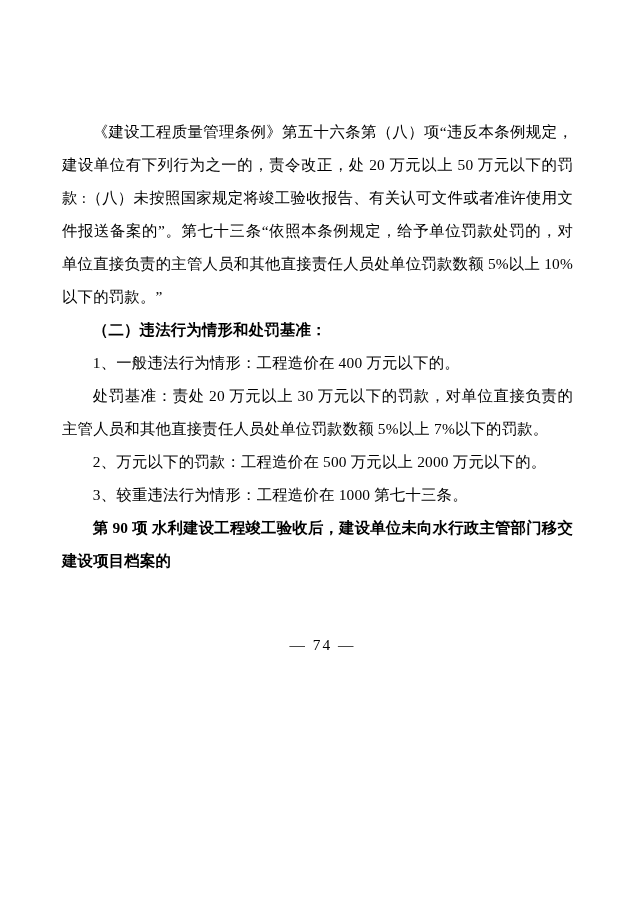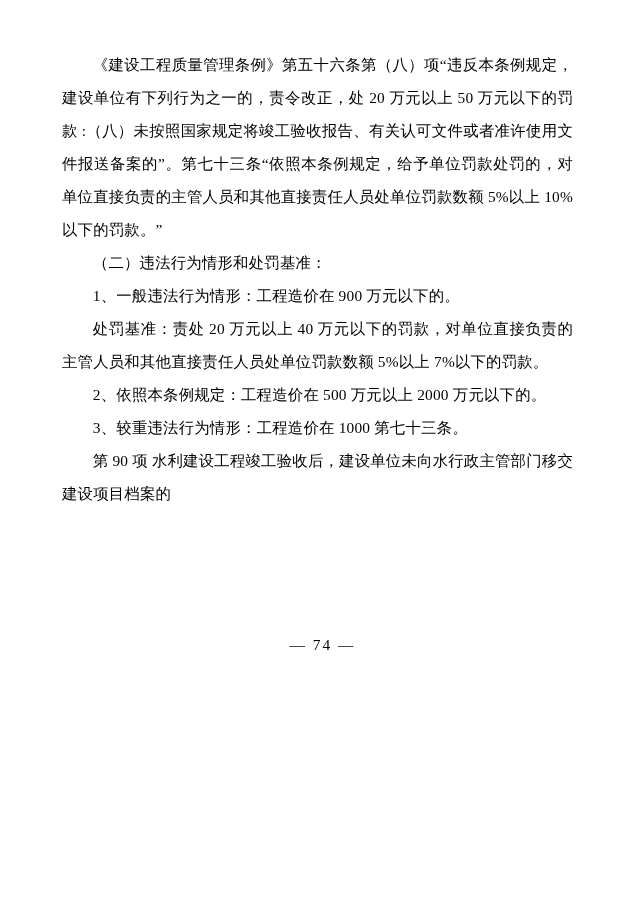--- a/index.html
+++ b/index.html
@@ -12,38 +12,38 @@
     background: #ffffff;
     font-family: "Liberation Serif", "DejaVu Serif", serif;
     color: #000000;
     overflow: hidden;
   }
   .page {
     position: relative;
     width: 635px;
     height: 698px;
     box-sizing: border-box;
-    padding: 48px 62px 0 62px;
+    padding: 115px 62px 0 62px;
   }
   .para {
     font-size: 15.4px;
     line-height: 33px;
     text-align: justify;
     text-justify: inter-ideograph;
     margin: 0 0 0 0;
     letter-spacing: 0.2px;
   }
   .indent2 {
     text-indent: 2em;
   }
   .bold {
     font-weight: normal;
   }
   .heading {
-    font-weight: normal;
+    font-weight: bold;
   }
   .footer {
     position: absolute;
     left: 0;
     right: 0;
     bottom: 44px;
     text-align: center;
     font-size: 15.4px;
     letter-spacing: 2px;
   }
@@ -54,25 +54,25 @@
 </style>
 </head>
 <body>
 
 <div class="page">
 
   <p class="para indent2">《建设工程质量管理条例》第五十六条第（八）项“违反本条例规定，建设单位有下列行为之一的，责令改正，处 20 万元以上 50 万元以下的罚款 :（八）未按照国家规定将竣工验收报告、有关认可文件或者准许使用文件报送备案的”。第七十三条“依照本条例规定，给予单位罚款处罚的，对单位直接负责的主管人员和其他直接责任人员处单位罚款数额 5%以上 10%以下的罚款。”</p>
 
   <p class="para indent2 heading">（二）违法行为情形和处罚基准：</p>
 
-  <p class="para indent2"><span class="bold">1、一般违法行为情形：</span><span>工程造价在 900 万元以下的。</span></p>
+  <p class="para indent2"><span class="bold">1、一般违法行为情形：</span><span>工程造价在 400 万元以下的。</span></p>
 
-  <p class="para indent2"><span class="bold">处罚基准：</span><span>责处 20 万元以上 40 万元以下的罚款，对单位直接负责的主管人员和其他直接责任人员处单位罚款数额 5%以上 7%以下的罚款。</span></p>
+  <p class="para indent2"><span class="bold">处罚基准：</span><span>责处 20 万元以上 30 万元以下的罚款，对单位直接负责的主管人员和其他直接责任人员处单位罚款数额 5%以上 7%以下的罚款。</span></p>
 
-  <p class="para indent2"><span>2、</span><span class="bold">依照本条例规定：</span><span>工程造价在 500 万元以上 2000 万元以下的。</span></p>
+  <p class="para indent2"><span>2、</span><span class="bold">万元以下的罚款：</span><span>工程造价在 500 万元以上 2000 万元以下的。</span></p>
 
 
   <p class="para indent2"><span>3、</span><span class="bold">较重违法行为情形：</span><span>工程造价在 1000 第七十三条。</span></p>
 
 
   <p class="para indent2 heading">第 90 项  水利建设工程竣工验收后，建设单位未向水行政主管部门移交建设项目档案的</p>
 
   <div class="footer">
     <span class="pagenum-wrap">— 74 —</span>
   </div>

